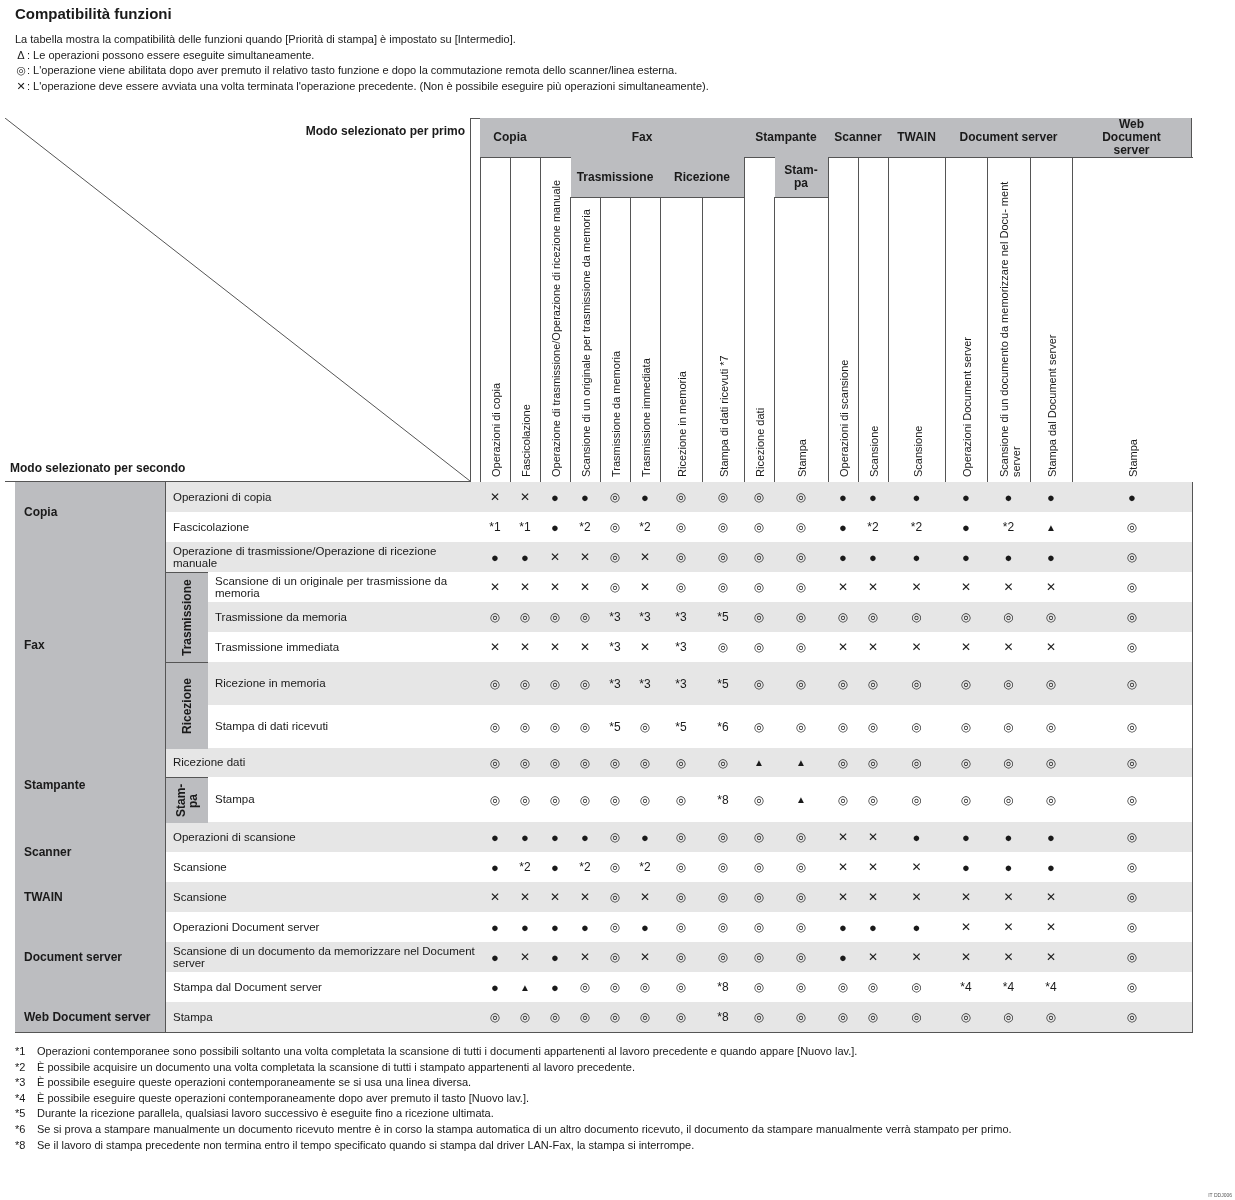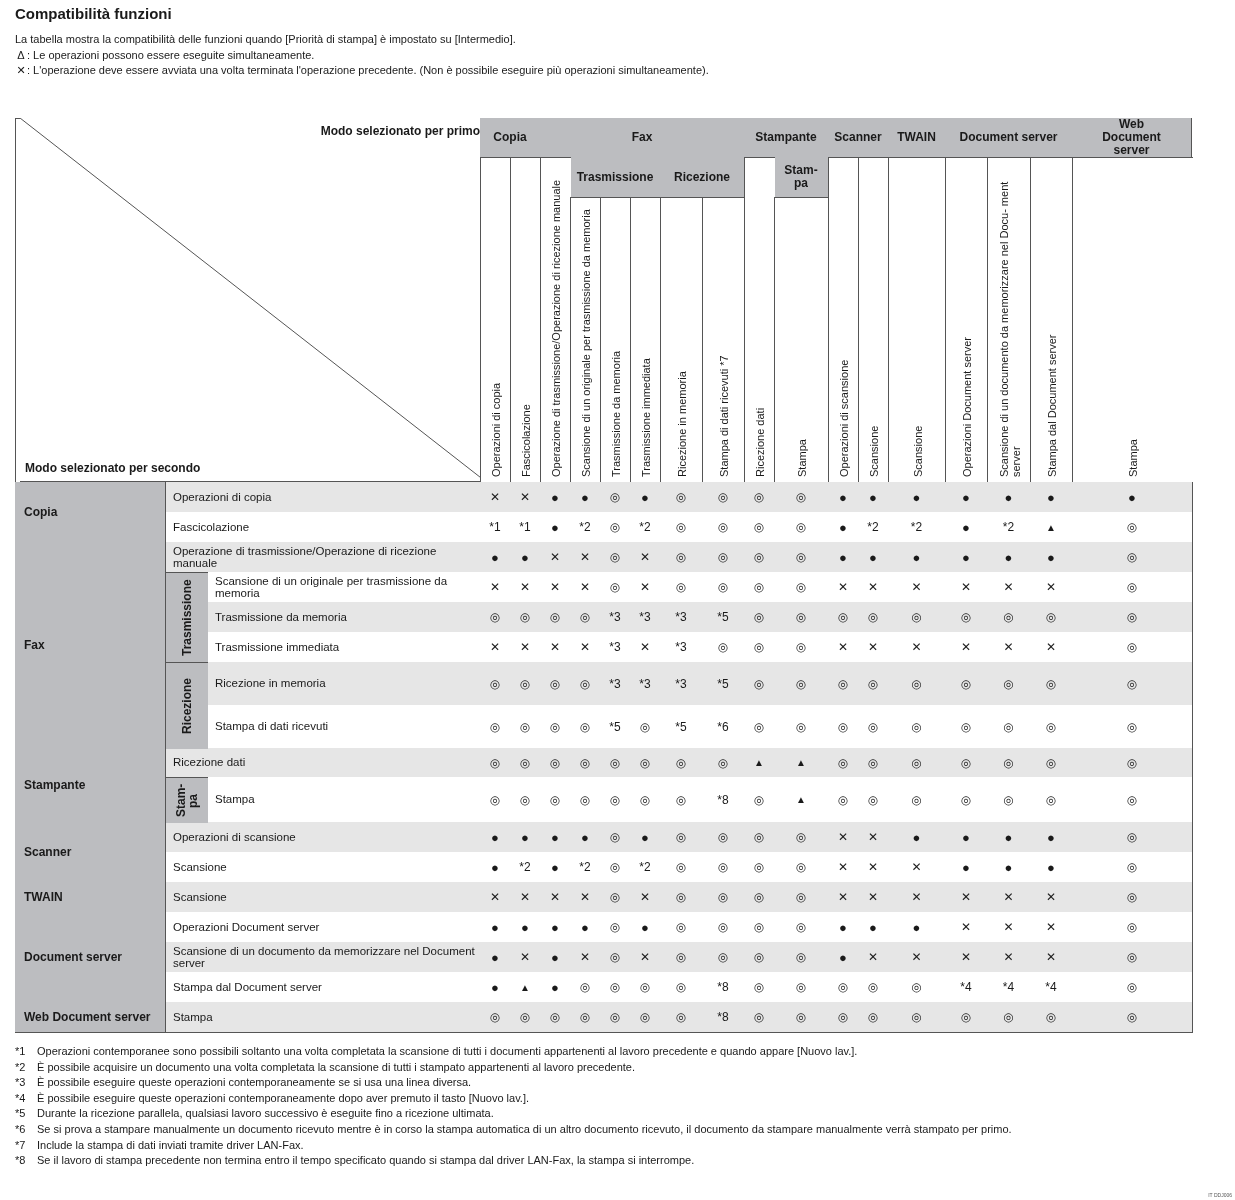--- a/index.html
+++ b/index.html
@@ -27,27 +27,28 @@
   .outer{position:absolute;left:15px;top:118px;width:1177px;height:914px;border-left:1px solid #555;border-top:1px solid #555;box-sizing:border-box;pointer-events:none;}
 </style>
 </head>
 <body>
 
 <div class="title">Compatibilità funzioni</div>
 
 <div class="intro">
   <div>La tabella mostra la compatibilità delle funzioni quando [Priorità di stampa] è impostato su [Intermedio].</div>
   <div><span class="legend-sym">Δ</span><span>: Le operazioni possono essere eseguite simultaneamente.</span></div>
+  <div><span class="legend-sym">◎</span><span>: L'operazione viene abilitata dopo aver premuto il relativo tasto funzione e dopo la commutazione remota dello scanner/linea esterna.</span></div>
   <div><span class="legend-sym">✕</span><span>: L'operazione deve essere avviata una volta terminata l'operazione precedente. (Non è possibile eseguire più operazioni simultaneamente).</span></div>
 </div>
 
 <div class="table" id="table">
   <div class="outer"></div>
 
-  <div class="c white" style="left:20px;top:118px;width:466px;height:364px;display:block;">
+  <div class="c white" style="left:5px;top:118px;width:466px;height:364px;display:block;">
     <svg width="466" height="364" style="position:absolute;left:0;top:0;">
         <line x1="0" y1="0" x2="465" y2="363" stroke="#555" stroke-width="1"></line>
       </svg>
     <span style="position:absolute;right:5px;top:6px;font-weight:bold;font-size:12px;">Modo selezionato per primo</span>
     <span style="position:absolute;left:5px;bottom:6px;font-weight:bold;font-size:12px;">Modo selezionato per secondo</span>
   </div>
 
   <div class="c hdr" style="left:480px;top:118px;width:61px;height:40px;">Copia</div>
   <div class="c hdr" style="left:540px;top:118px;width:205px;height:40px;">Fax</div>
   <div class="c hdr" style="left:744px;top:118px;width:85px;height:40px;">Stampante</div>
@@ -981,17 +982,16 @@
 pa</div>
 </div>
 
 <div class="foot" id="footnotes">
     <div><span class="fn">*1</span><span>Operazioni contemporanee sono possibili soltanto una volta completata la scansione di tutti i documenti appartenenti al lavoro precedente e quando appare [Nuovo lav.].</span></div>
     <div><span class="fn">*2</span><span>È possibile acquisire un documento una volta completata la scansione di tutti i stampato appartenenti al lavoro precedente.</span></div>
     <div><span class="fn">*3</span><span>È possibile eseguire queste operazioni contemporaneamente se si usa una linea diversa.</span></div>
     <div><span class="fn">*4</span><span>È possibile eseguire queste operazioni contemporaneamente dopo aver premuto il tasto [Nuovo lav.].</span></div>
     <div><span class="fn">*5</span><span>Durante la ricezione parallela, qualsiasi lavoro successivo è eseguite fino a ricezione ultimata.</span></div>
     <div><span class="fn">*6</span><span>Se si prova a stampare manualmente un documento ricevuto mentre è in corso la stampa automatica di un altro documento ricevuto, il documento da stampare manualmente verrà stampato per primo.</span></div>
-    <div><span class="fn">*7</span><span>Include la stampa di dati inviati tramite driver LAN-Fax.</span></div>
     <div><span class="fn">*8</span><span>Se il lavoro di stampa precedente non termina entro il tempo specificato quando si stampa dal driver LAN-Fax, la stampa si interrompe.</span></div>
   </div>
 
 <div class="code">IT DDJ006</div>
 
 </body></html>

